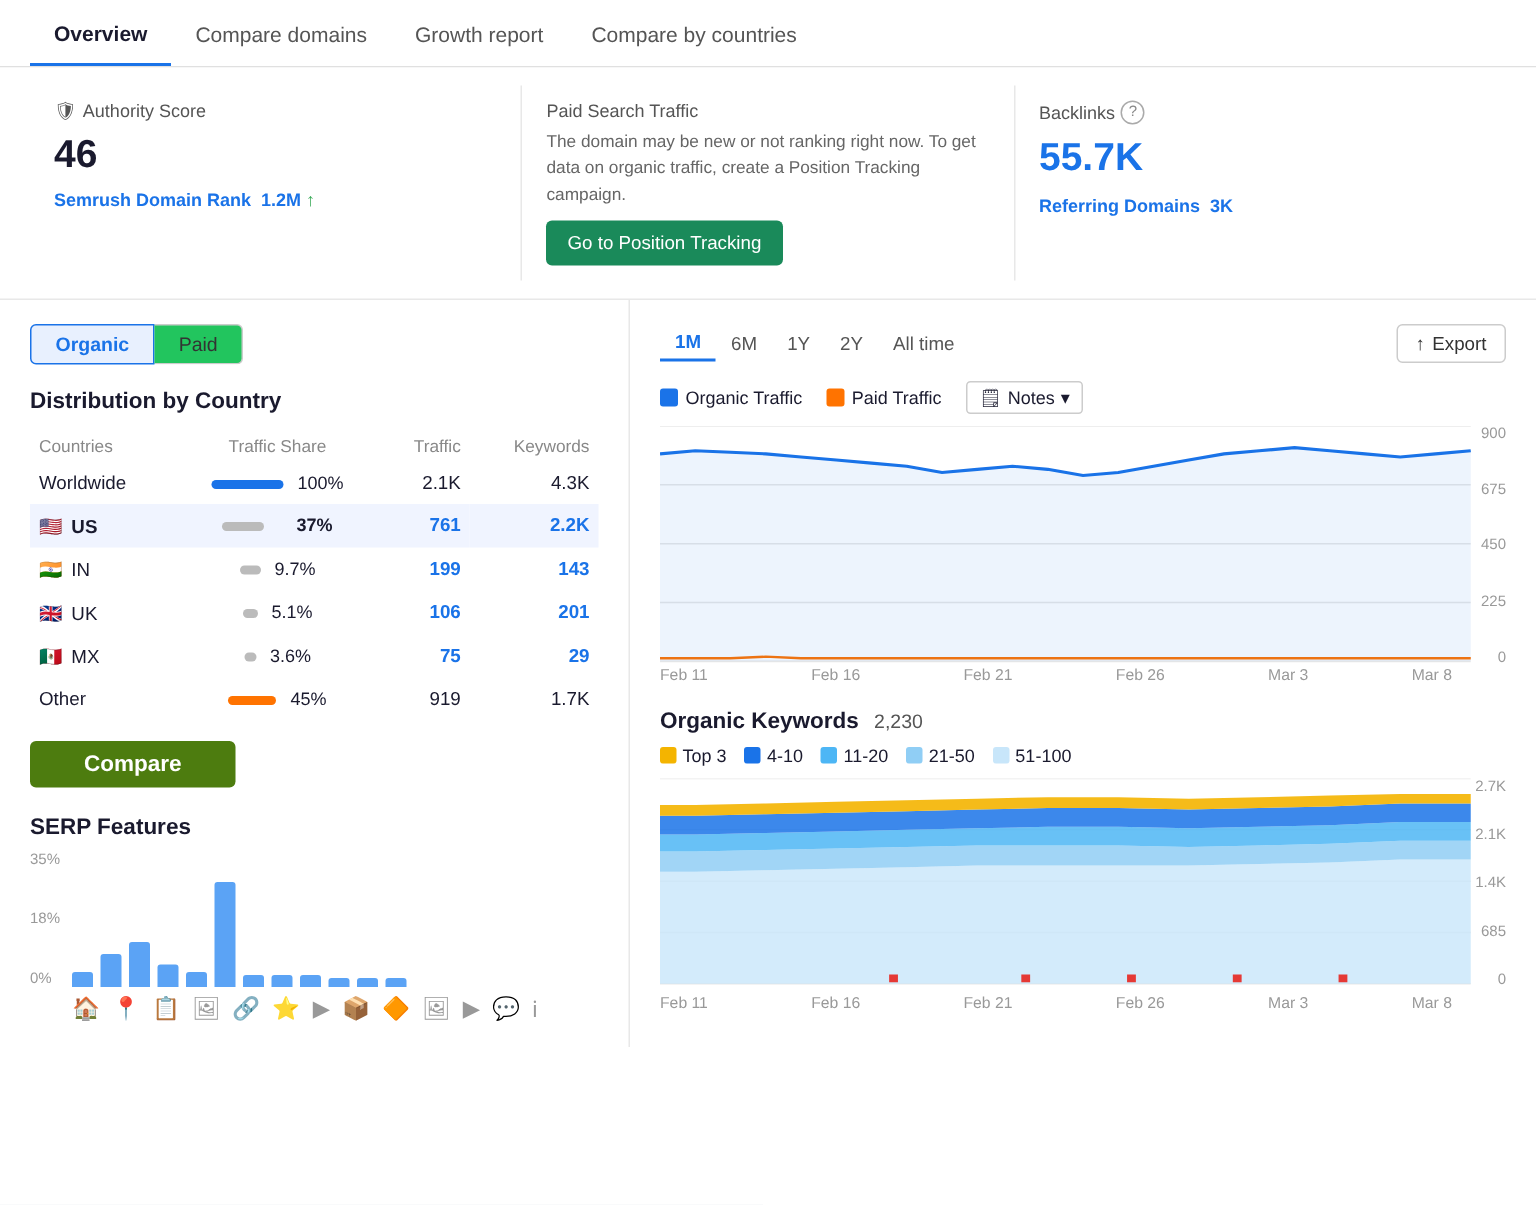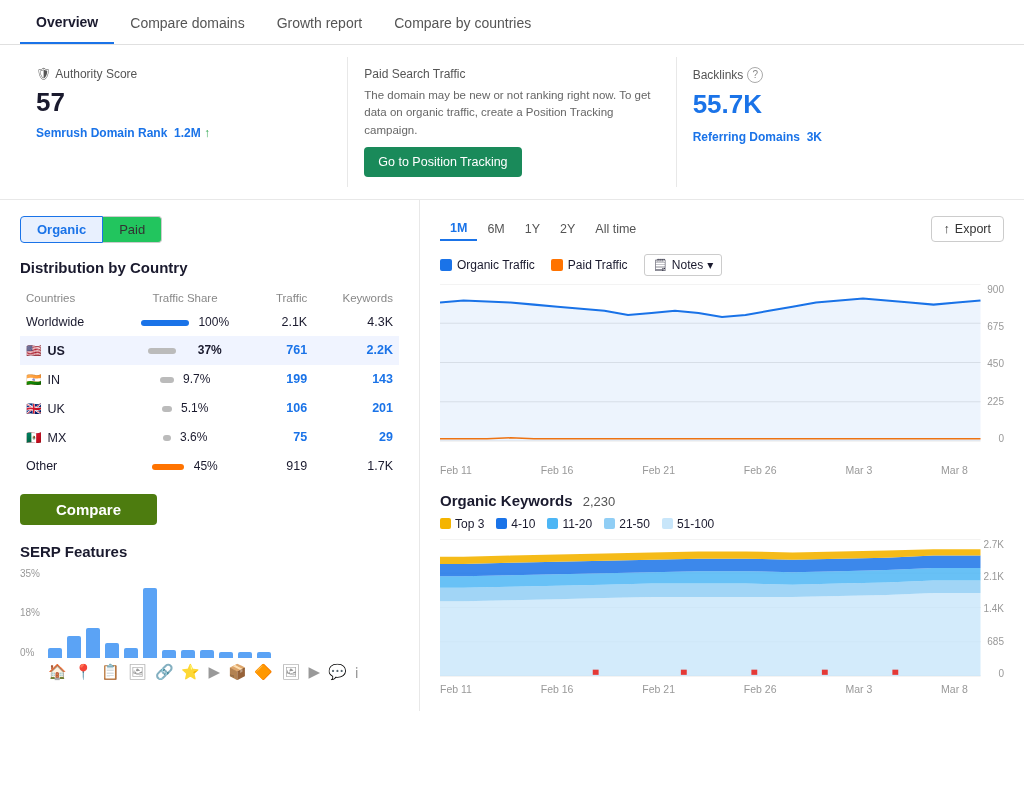--- a/index.html
+++ b/index.html
@@ -69,21 +69,21 @@
     .time-nav-item { padding: 4px 10px; font-size: 12.5px; color: #555; cursor: pointer; border-radius: 3px; }
     .time-nav-item.active { color: #1a73e8; font-weight: 700; border-bottom: 2px solid #1a73e8; border-radius: 0; }
     .export-btn { margin-left: auto; border: 1px solid #ccc; background: #fff; padding: 5px 12px; border-radius: 4px; font-size: 12.5px; cursor: pointer; color: #333; display: flex; align-items: center; gap: 5px; }
     .chart-title { font-size: 15px; font-weight: 700; margin-bottom: 10px; }
     .chart-legend { display: flex; align-items: center; gap: 16px; margin-bottom: 8px; font-size: 12px; }
     .legend-item { display: flex; align-items: center; gap: 5px; cursor: pointer; }
     .legend-dot { width: 12px; height: 12px; border-radius: 2px; }
     .legend-dot.blue { background: #1a73e8; }
     .legend-dot.orange { background: #ff7300; }
     .legend-notes { border: 1px solid #ccc; padding: 3px 8px; border-radius: 3px; font-size: 12px; display: flex; align-items: center; gap: 4px; cursor: pointer; }
-    .chart-container { position: relative; height: 160px; margin-bottom: 20px; }
+    .chart-container { position: relative; height: 160px; margin-bottom: 0; }
     .chart-svg { width: 100%; height: 100%; }
     .chart-xaxis { display: flex; justify-content: space-between; font-size: 10.5px; color: #999; padding: 0 0 0 0; }
     .chart-yaxis { position: absolute; right: 0; top: 0; height: 100%; display: flex; flex-direction: column; justify-content: space-between; font-size: 10px; color: #999; text-align: right; }
     .keywords-title { font-size: 15px; font-weight: 700; margin-top: 16px; margin-bottom: 8px; }
     .kw-legend { display: flex; gap: 12px; margin-bottom: 8px; font-size: 12px; }
     .kw-legend-item { display: flex; align-items: center; gap: 4px; }
     .kw-dot { width: 11px; height: 11px; border-radius: 2px; }
     .kw-dot.yellow { background: #f4b400; }
     .kw-dot.blue-dark { background: #1a73e8; }
     .kw-dot.blue-mid { background: #4db6f5; }
@@ -104,21 +104,21 @@
     <a>Compare by countries</a>
   </nav>
 
   <div class="metrics-row">
 
     <div class="metric-card">
       <div class="metric-label">
         <span>🛡</span>
         <span>Authority Score</span>
       </div>
-      <div class="metric-value dark">57</div>
+      <div class="metric-value dark">46</div>
       <div class="metric-sub">
         <span>Semrush Domain Rank</span>&nbsp;
         <span><span>1.2M</span> <span class="arrow-up">↑</span></span>
       </div>
     </div>
 
 
     <div class="metric-card">
       <div class="metric-label">Paid Search Traffic</div>
       <div class="metric-note">The domain may be new or not ranking right now. To get data on organic traffic, create a Position Tracking campaign.</div>

